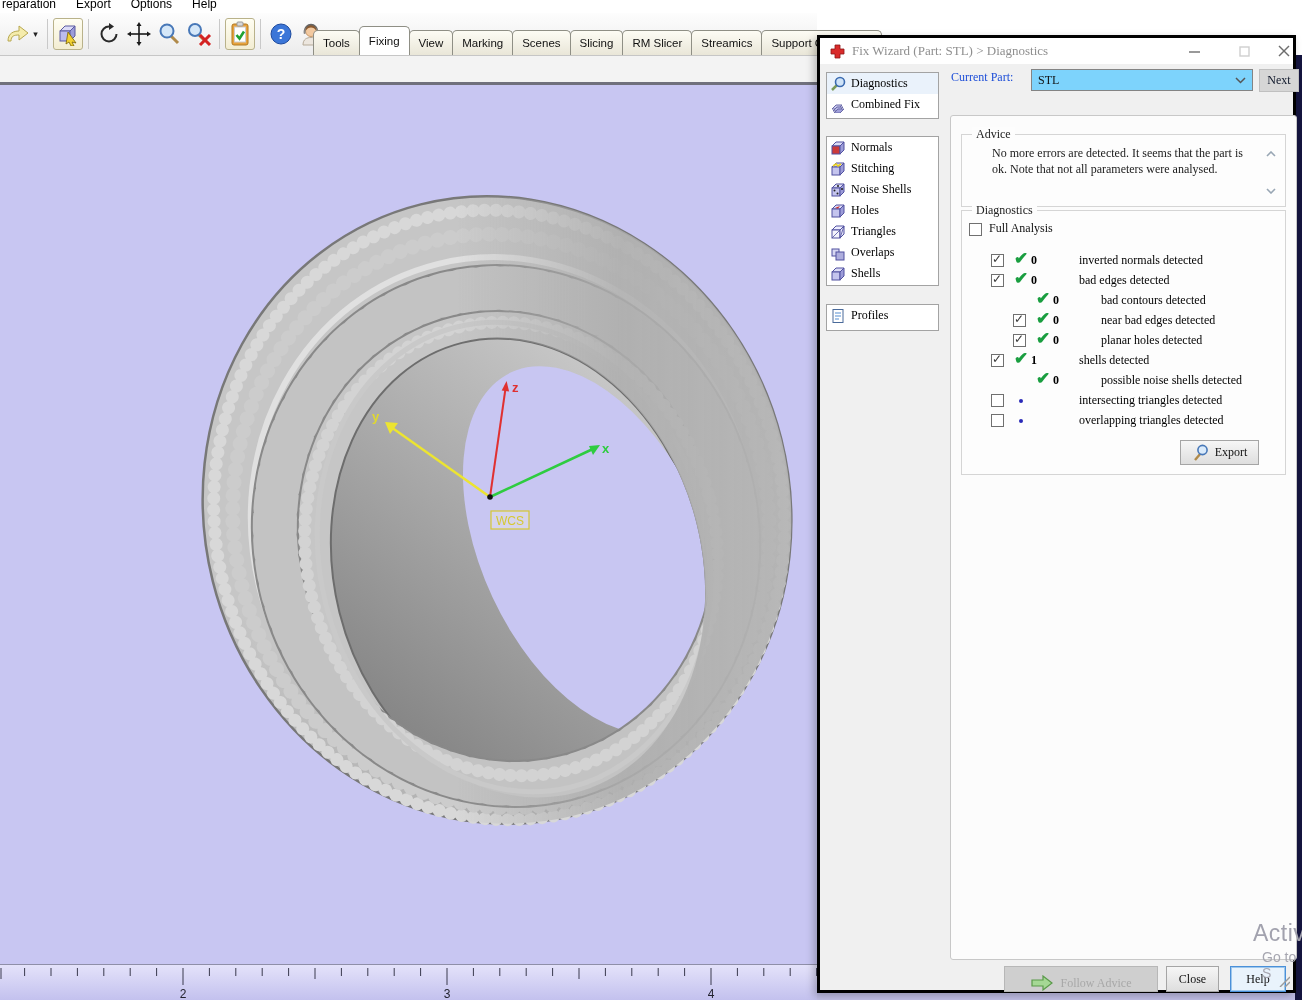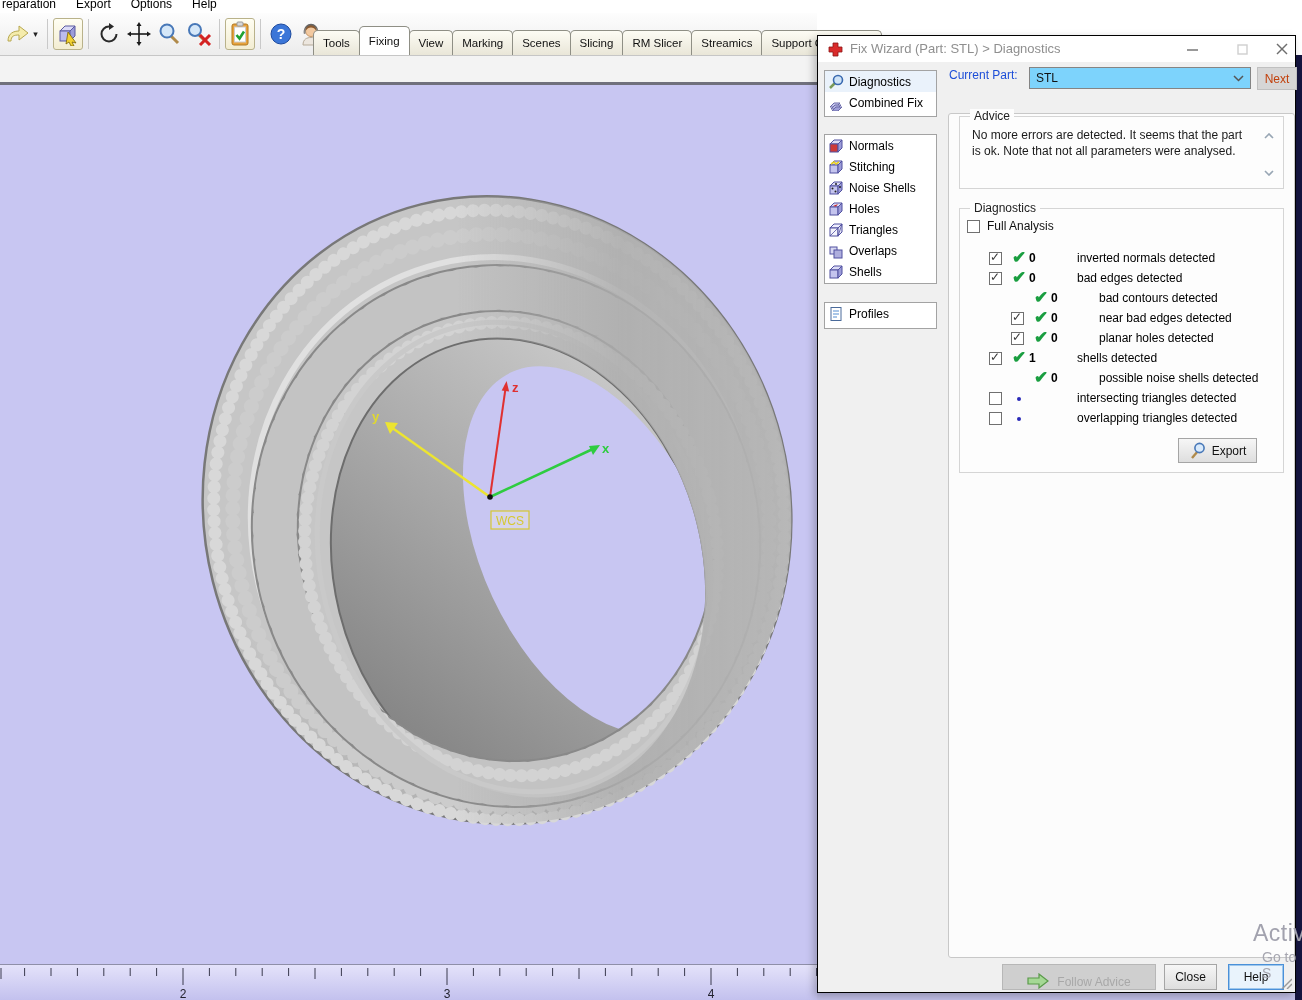--- a/index.html
+++ b/index.html
@@ -43,49 +43,49 @@
   .rightstrip { position:absolute; left:1295px; top:55px; width:7px; height:945px; background:#15153f; }
   .bottomsliver { position:absolute; left:817px; top:993px; width:478px; height:7px; background:#c2c0e8; }
 
   
   .watermark { position:absolute; left:1253px; top:920px; z-index:60; color:#a2a2ae; pointer-events:none; }
   .wm1 { font-size:23px; letter-spacing:0.5px; }
   .wm2 { font-size:14px; margin-top:2px; margin-left:9px; color:#a6a6b0; }
 
   
   .dialog { position:absolute; left:817px; top:35px; width:479px; height:958px; background:#f0f0f0;
-            border:1px solid #000000; box-shadow:-3px 3px 8px rgba(0,0,0,0.25); z-index:40; font-size:12px; }
+            border:3px solid #000000; box-shadow:-3px 3px 8px rgba(0,0,0,0.25); z-index:40; font-size:12px;font-family:Liberation Serif, serif; }
   .d-titlebar { position:absolute; left:0; top:0; width:100%; height:26px; background:#fff; }
   .d-title { position:absolute; left:32px; top:0; line-height:26px; font-size:13px; color:#8f8f8f; white-space:nowrap; }
   .d-appicon { position:absolute; left:10px; top:6px; }
   .winbtn { position:absolute; top:0; height:26px; display:flex; align-items:center; justify-content:center; }
   .wb-min { left:352px; width:44px; } .wb-max { left:402px; width:44px; } .wb-close { left:448px; width:31px; }
 
   .cp-label { position:absolute; left:131px; top:32px; font-size:12px; color:#1d4ed8; }
   .combo { position:absolute; left:211px; top:31px; width:222px; height:22px; background:#7dd3fc;
            border:1px solid #848484; line-height:20px; padding-left:6px; }
   .combo .chev { position:absolute; right:6px; top:7px; }
   .btn { border:1px solid #a5a5a5; background:linear-gradient(#f6f6f6,#dedede); font-size:12px;
          display:flex; align-items:center; justify-content:center; color:#111; }
   .btn-next { position:absolute; left:439px; top:31px; width:40px; height:23px;
-              background:#d6d6d6; border:1px solid #c0c0c0; color:#c2410c; }
+              background:#d6d6d6; border:1px solid #c0c0c0; color:#0f172a; }
 
   
   .navbox { position:absolute; left:6px; width:113px; background:#fff; border:1px solid #a3a3a3; }
   .nav1 { top:34px; height:47px; } .nav2 { top:98px; height:150px; } .nav3 { top:266px; height:27px; }
   .nav-row { height:21px; display:flex; align-items:center; gap:5px; padding-left:3px; white-space:nowrap;
              font-size:12px; color:#000; }
   .nav-row.selected { background:#eaf2fb; }
 
   
   .mainpanel { position:absolute; left:130px; top:77px; width:347px; height:845px; background:#fcfcfc;
                border:1px solid #c8c8c8; border-radius:3px; }
 
   .group { position:absolute; left:141px; width:325px; border:1px solid #d5d5d5; background:#fdfdfd; }
-  .group-advice { top:80px; height:73px; }
+  .group-advice { top:96px; height:73px;padding-left:18px; }
   .group-diag { top:172px; height:265px; }
   .legend { position:absolute; left:10px; top:-8px; background:#fdfdfd; padding:0 4px; font-size:12px; color:#222; }
   .advice-text { padding:10px 36px 0 12px; font-size:12px; line-height:16px; color:#1a1a1a; }
   .scrollarrow { position:absolute; right:7px; width:14px; height:14px; display:flex; align-items:center;
                  justify-content:center; color:#98a6b4; }
   .sa-up { top:12px; } .sa-dn { bottom:8px; }
 
   .checkbox { width:13px; height:13px; border:1px solid #707070; background:#fff; position:relative; flex:none; }
   .checkbox.checked::after { content:"✓"; position:absolute; left:0px; top:-3px; font-size:12px; color:#3c3c3c; }
   .checkbox.hidden { visibility:hidden; }

